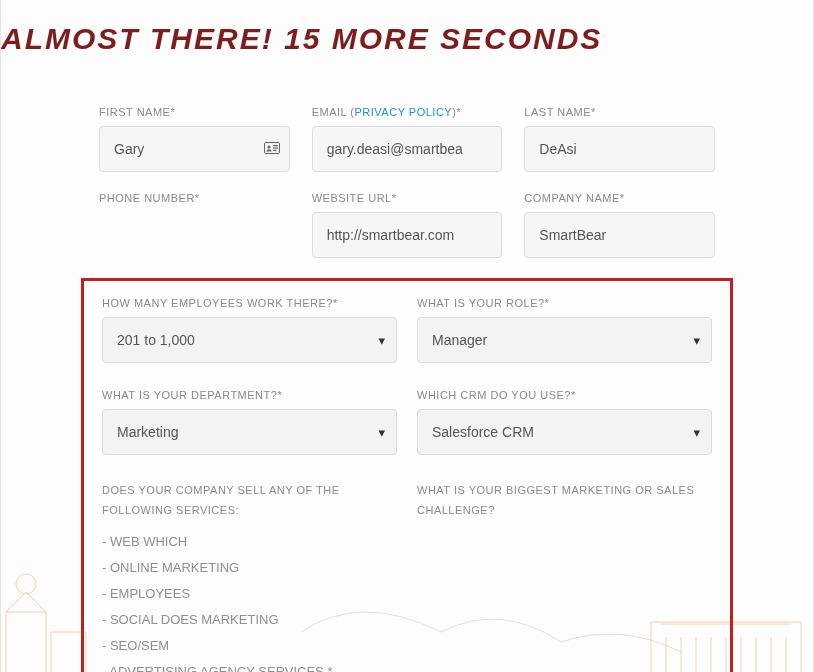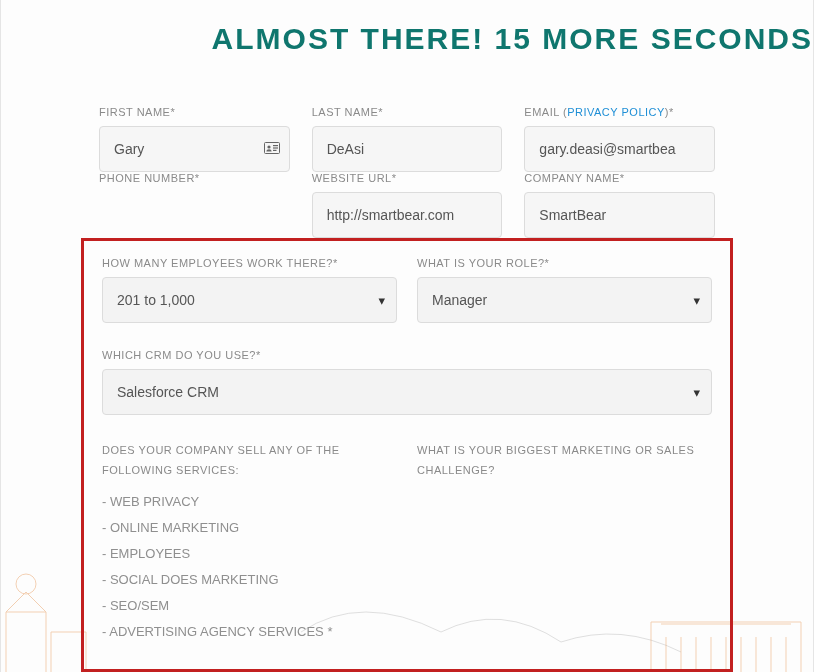--- a/index.html
+++ b/index.html
@@ -10,30 +10,31 @@
       width: 814px;
       height: 672px;
       overflow: hidden;
       position: relative;
       border-left: 1px solid #e5e5e5;
       border-right: 1px solid #e5e5e5;
     }
     .page-title {
       font-size: 30px;
       font-weight: 600;
-      text-align: right;
-      color: #0f766e;
+      text-align: left;
+      color: #7f1d1d;
       letter-spacing: 2px;
       margin-top: 22px;
       margin-bottom: 50px;
+      font-style: italic;
     }
     .form-wrap {
       padding: 0 98px;
     }
-    .row3 { display: flex; gap: 22px; }
+    .row3 { display: flex; gap: 22px; margin-bottom: 20px; }
     .row3 .field { flex: 1; }
     .label {
       font-size: 11px;
       letter-spacing: 0.5px;
       color: #8a8a8a;
       margin-bottom: 8px;
       text-transform: uppercase;
     }
     .label a { color: #1f8fd6; text-decoration: none; }
     .text-input, .select, .textarea {
@@ -118,29 +119,29 @@
               <circle cx="5" cy="5" r="1.6" fill="#666"></circle>
               <path d="M2.4 9.5c0-1.4 1.2-2.2 2.6-2.2s2.6.8 2.6 2.2" fill="#666"></path>
               <rect x="9" y="3" width="5" height="1.2" fill="#666"></rect>
               <rect x="9" y="5.4" width="5" height="1.2" fill="#666"></rect>
               <rect x="9" y="7.8" width="3.5" height="1.2" fill="#666"></rect>
             </svg>
         </span>
       </div>
     </div>
     <div class="field">
+      <div class="label">
+        <span>EMAIL (</span><a href="#">PRIVACY POLICY</a><span>)*</span>
+      </div>
+      <input class="text-input" type="text" value="gary.deasi@smartbea" style="">
+    </div>
+    <div class="field">
       <div class="label">LAST NAME*</div>
       <input class="text-input" type="text" value="DeAsi" style="">
     </div>
-    <div class="field">
-      <div class="label">
-        <span>EMAIL (</span><a href="#">PRIVACY POLICY</a><span>)*</span>
-      </div>
-      <input class="text-input" type="text" value="gary.deasi@smartbea" style="">
-    </div>
   </div>
 
   <div class="row3">
     <div class="field">
       <div class="label">PHONE NUMBER*</div>
     </div>
     <div class="field">
       <div class="label">WEBSITE URL*</div>
       <input class="text-input" type="text" value="http://smartbear.com" style="">
     </div>
@@ -162,32 +163,38 @@
     <div class="field">
       <div class="label">WHAT IS YOUR ROLE?*</div>
       <div class="select-wrap">
         <select class="select"><option>Manager</option></select>
       </div>
     </div>
   </div>
 
   <div class="row2">
     <div class="field">
+      <div class="label">WHAT IS YOUR DEPARTMENT?*</div>
+      <div class="select-wrap">
+        <select class="select"><option>Marketing</option></select>
+      </div>
+    </div>
+    <div class="field">
       <div class="label">WHICH CRM DO YOU USE?*</div>
       <div class="select-wrap">
         <select class="select"><option>Salesforce CRM</option></select>
       </div>
     </div>
   </div>
 
   <div class="row2b">
     <div class="field">
       <div class="label" style="line-height:1.8">DOES YOUR COMPANY SELL ANY OF THE FOLLOWING SERVICES:</div>
       <div class="list-lines">
-        <div>- WEB PRIVACY</div>
+        <div>- WEB WHICH</div>
         <div>- ONLINE MARKETING</div>
         <div>- EMPLOYEES</div>
         <div>- SOCIAL DOES MARKETING</div>
         <div>- SEO/SEM</div>
         <div>- ADVERTISING AGENCY SERVICES *</div>
       </div>
 
     </div>
     <div class="field">
       <div class="label" style="line-height:1.8">WHAT IS YOUR BIGGEST MARKETING OR SALES CHALLENGE?</div>

